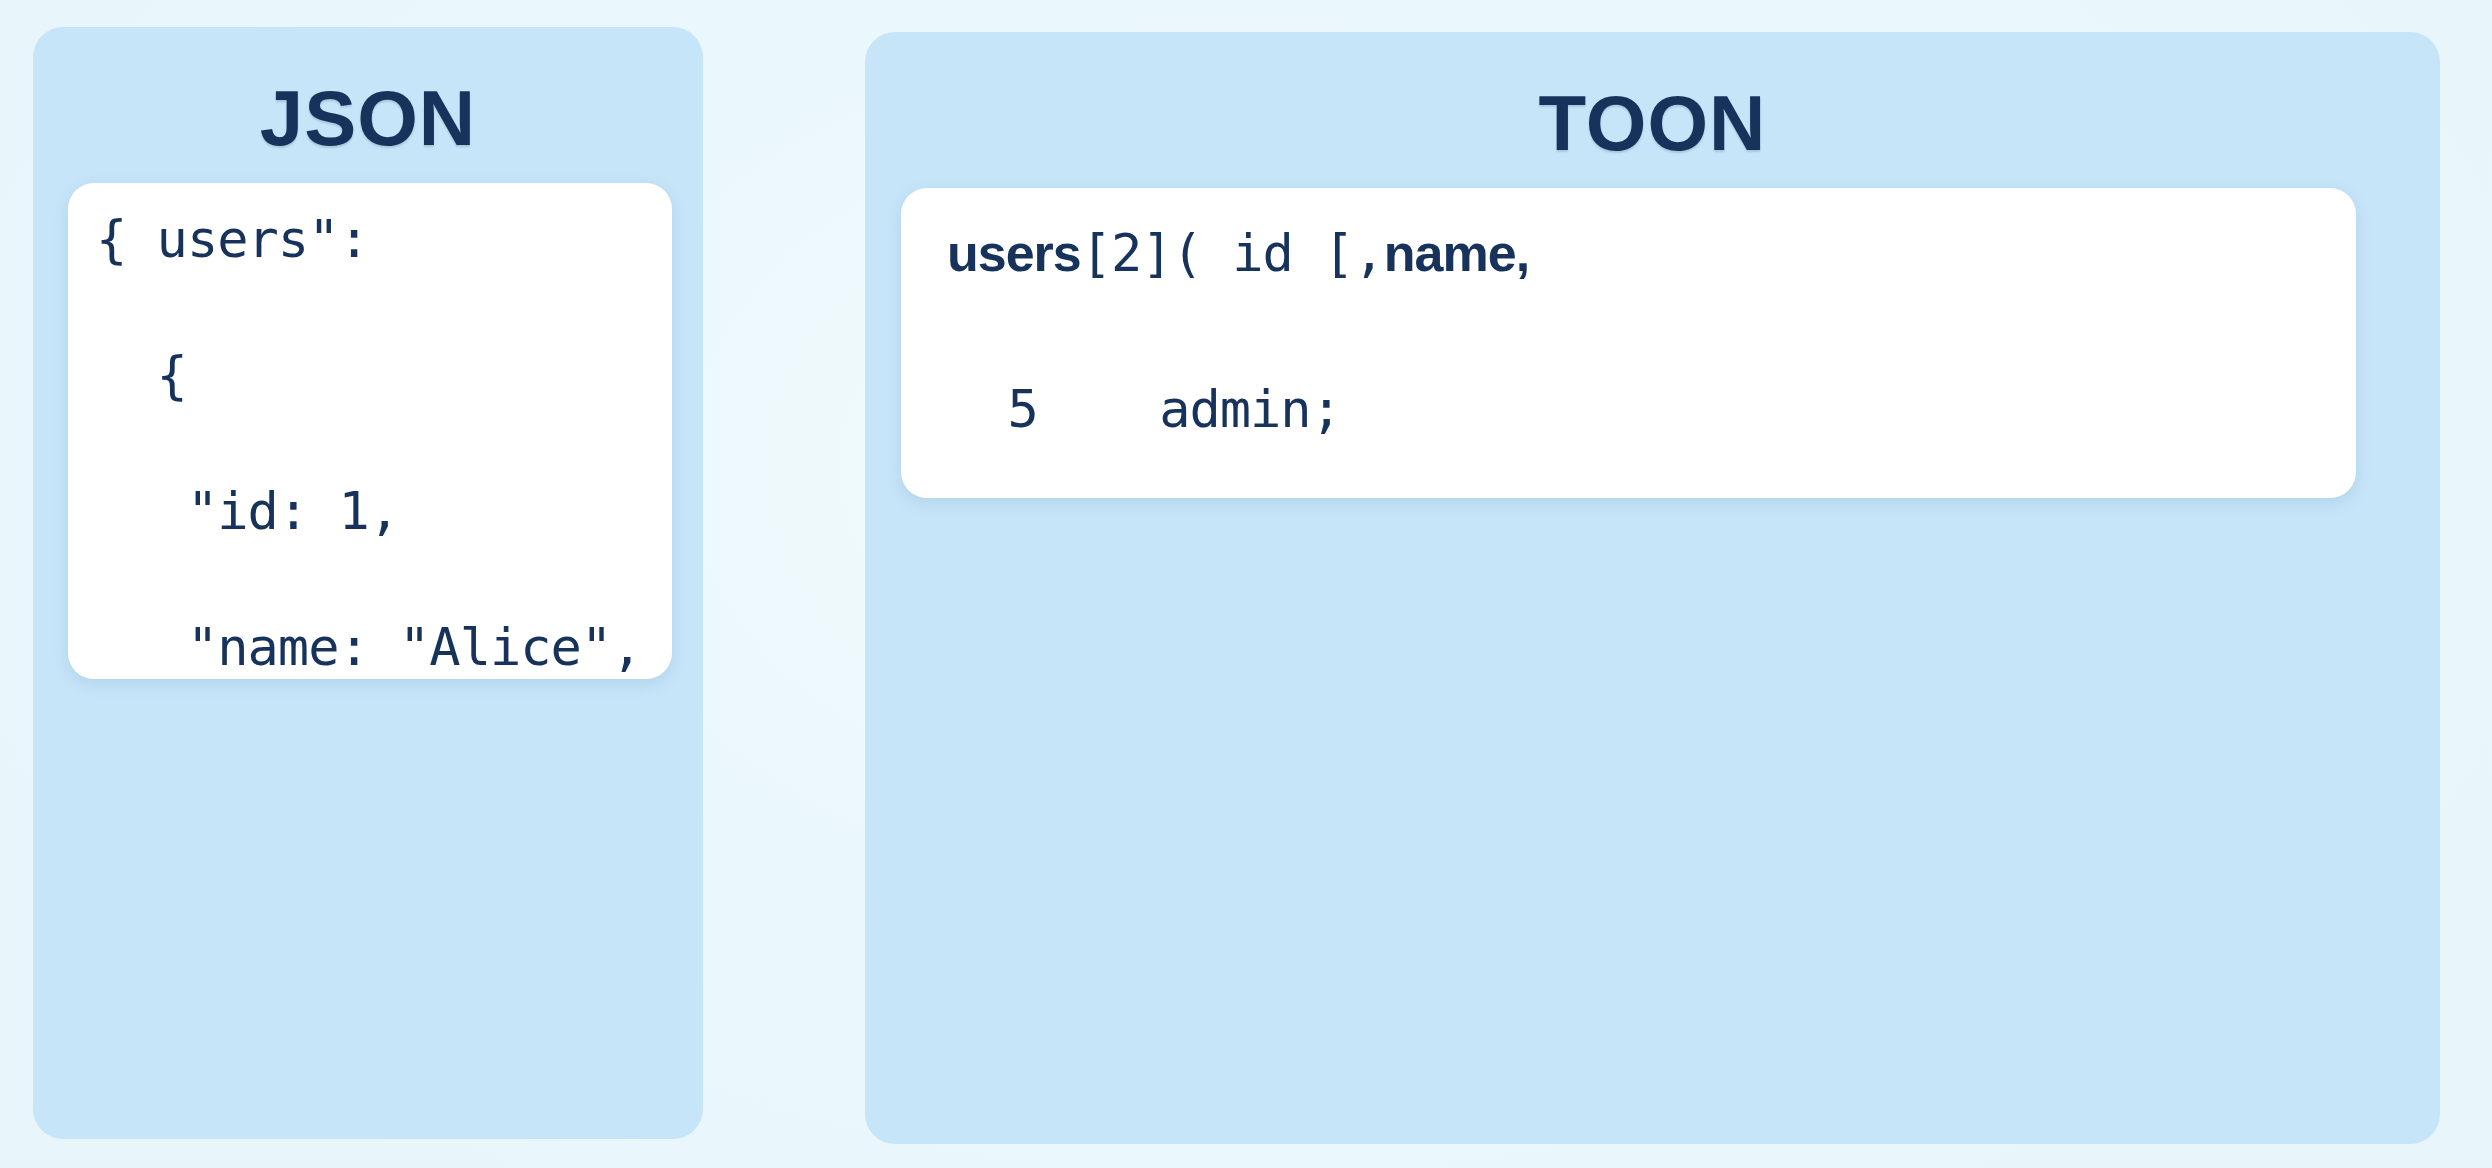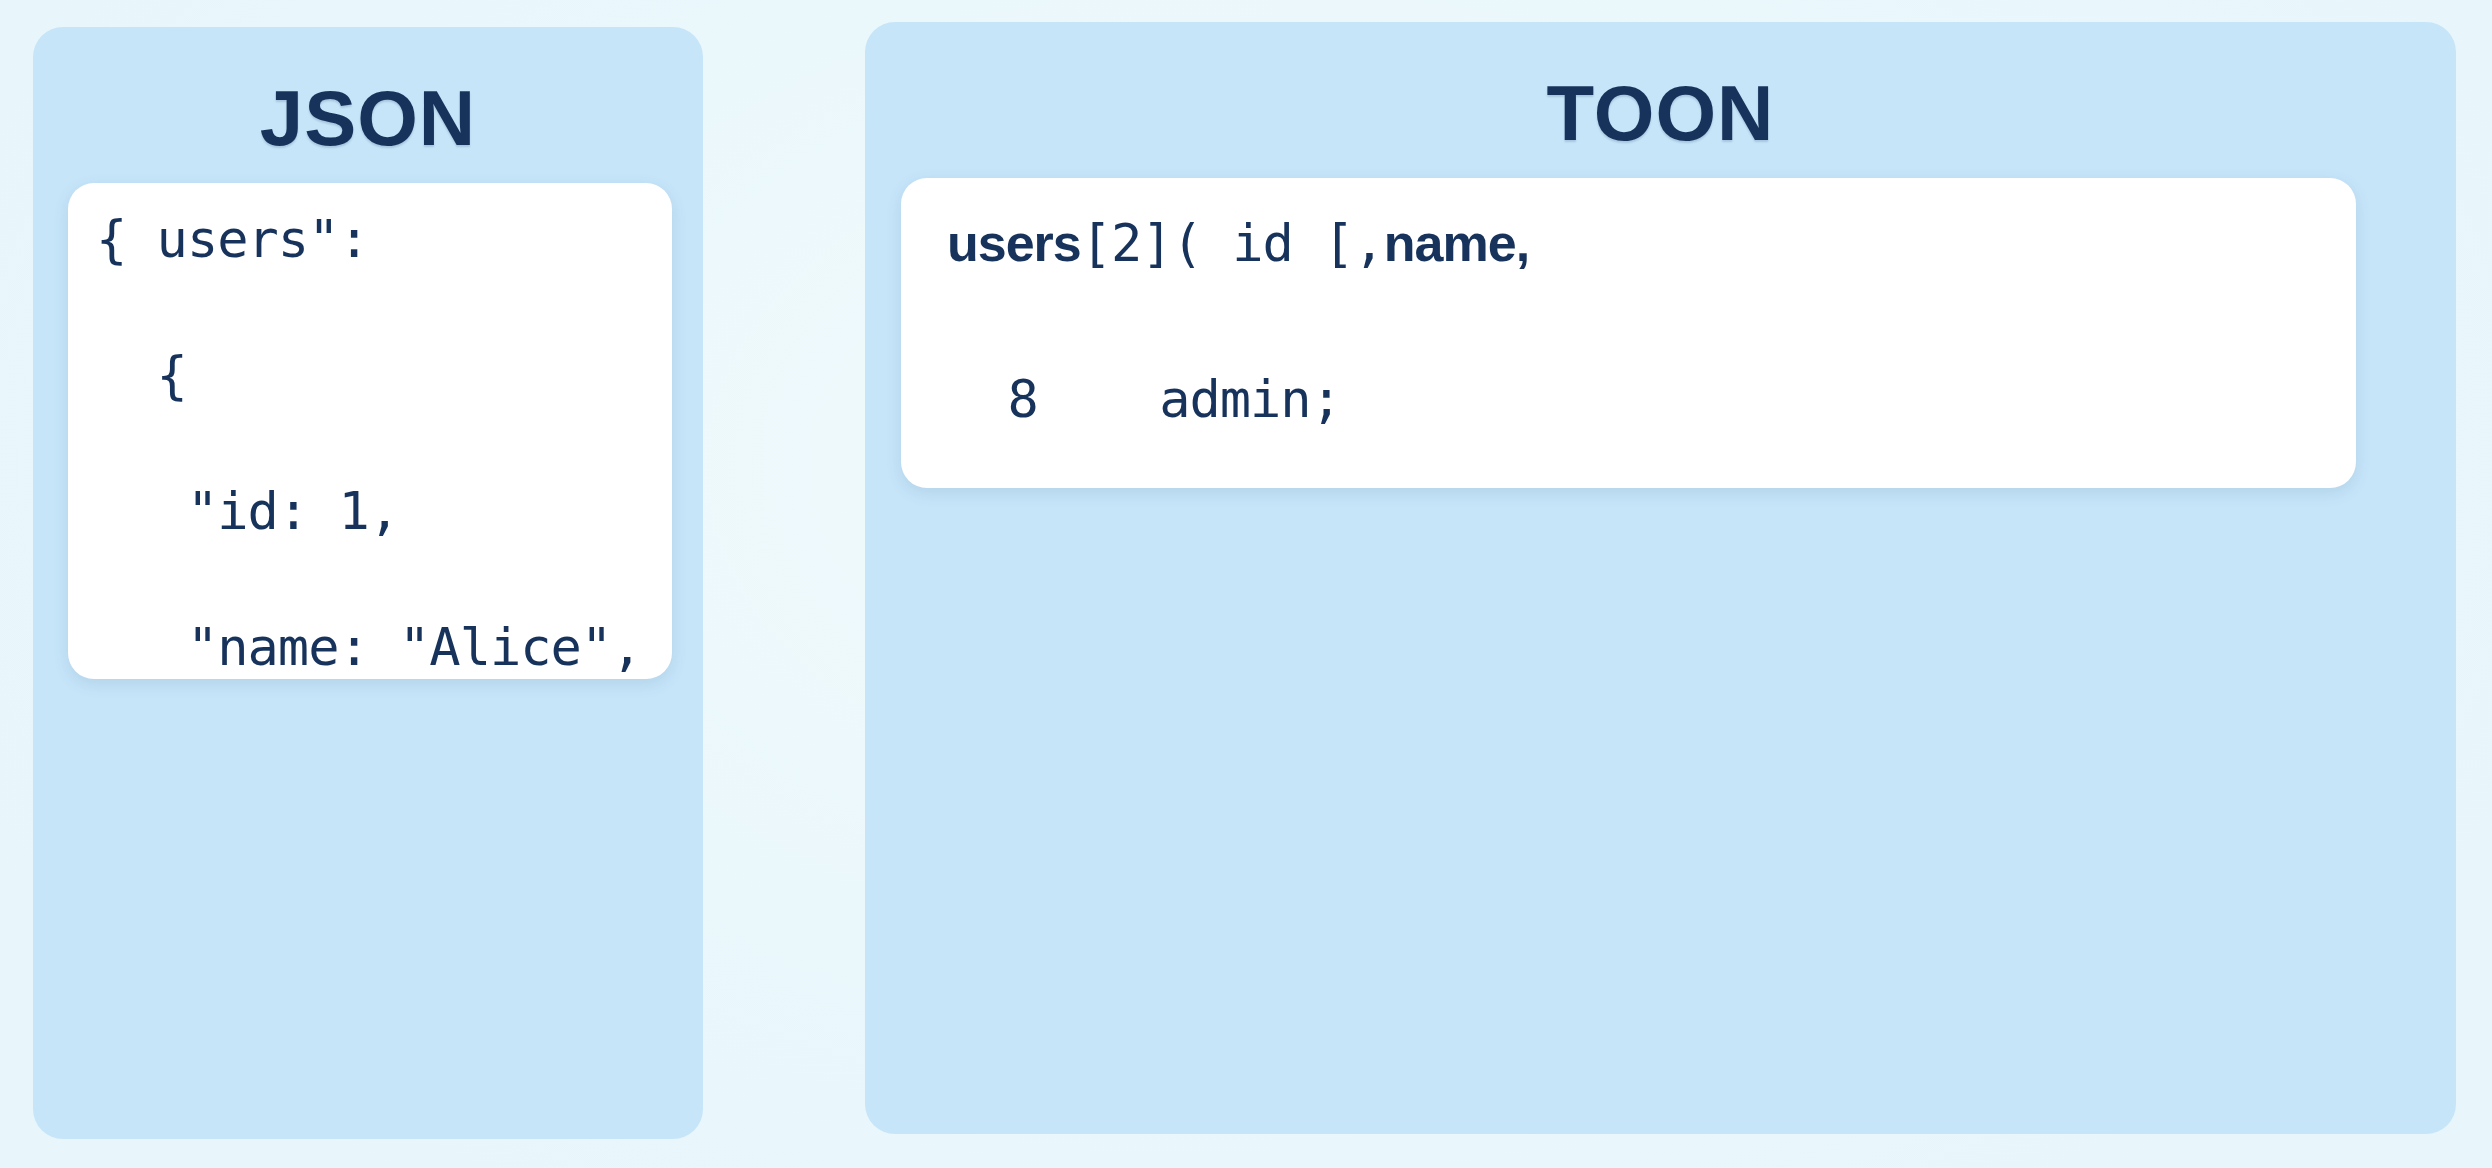--- a/index.html
+++ b/index.html
@@ -23,21 +23,21 @@
       radial-gradient(ellipse 1400px 900px at 50% 40%, #f2fbfd 0%, #eaf7fb 60%, #e8f6fb 100%);
   }
 
   
   .panel {
     position: absolute;
     background: #c6e5f9;
     border-radius: 30px;
   }
   .panel.left  { left: 33px;  top: 27px; width: 670px;  height: 1112px; }
-  .panel.right { left: 865px; top: 22px; width: 1575px; height: 1112px; padding-left: 16px; }
+  .panel.right { left: 865px; top: 32px; width: 1575px; height: 1112px; }
 
   .panel-title {
     position: absolute;
     left: 0;
     right: 0;
     text-align: center;
     font-weight: bold;
     font-size: 78px;
     letter-spacing: 1px;
     color: #17335b;
@@ -123,18 +123,18 @@
         <polyline points="146,9 200,55 146,101"></polyline>
       </g>
     </svg>
   </div>
 
   <div class="panel right">
     <div class="panel-title">TOON</div>
 
     <div class="code-card toon">
       <div class="code-block" id="toon-code"><span class="code-line"><span class="sans-bold">users</span><span>[2]( id [,</span><span class="sans-bold">name,</span></span>
-<span class="code-line"><span>  8    admin;</span></span>
+<span class="code-line"><span>  5    admin;</span></span>
 </div>
     </div>
   </div>
 
 </div>
 
 </body></html>

